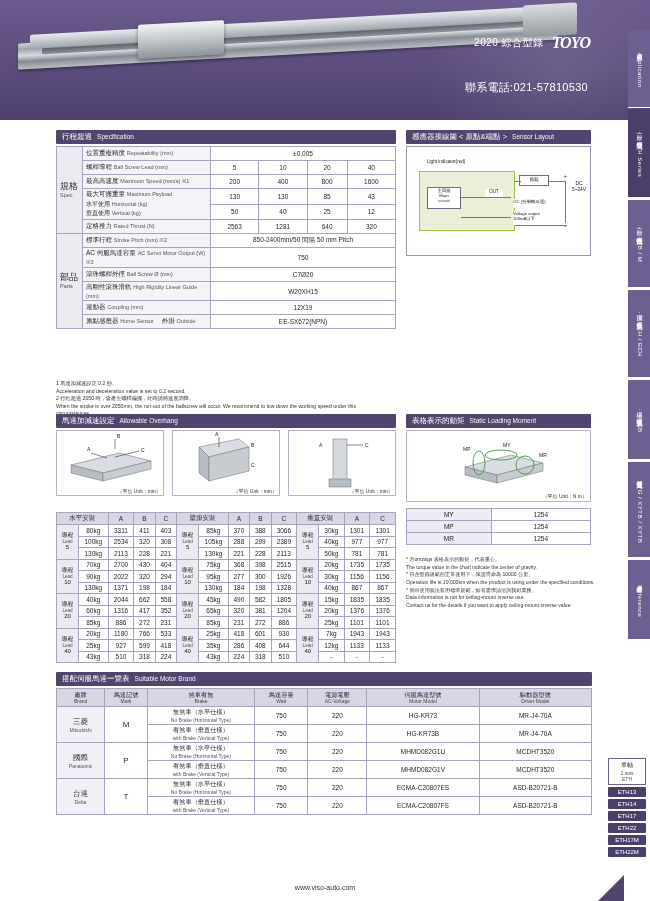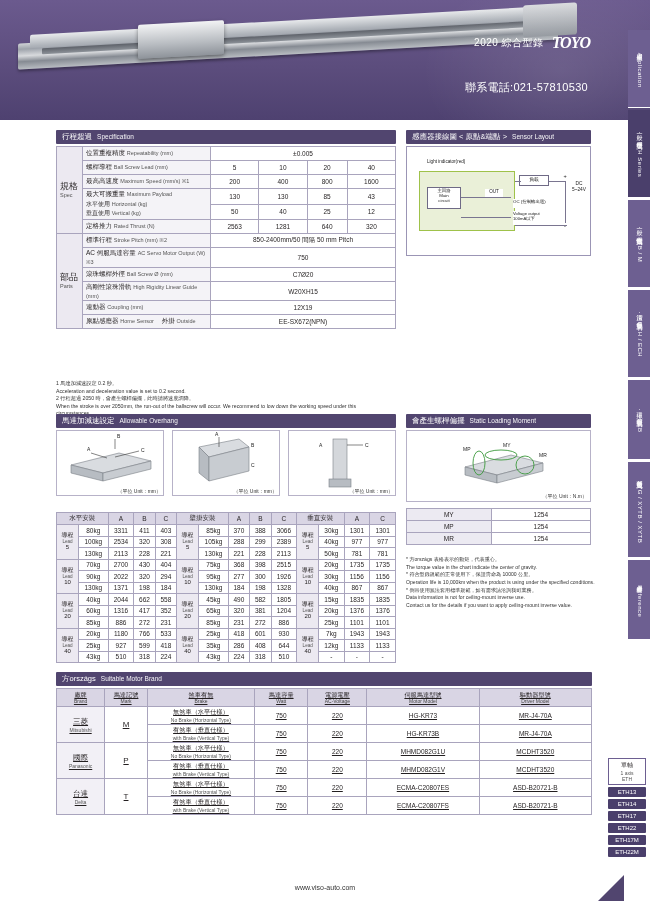--- a/index.html
+++ b/index.html
@@ -149,21 +149,21 @@
   .sl-table{ position:absolute; left:406px; top:508px; width:185px; }
   .sl-table table{ width:100%; }
   .sl-table td{ height:12px; }
   .sl-note{
     position:absolute; left:406px; top:556px; width:190px;
     font-size:5.1px; color:#333; line-height:1.5;
   }
 
   
   .mb{ position:absolute; left:56px; top:688px; width:536px; }
-  .mb table{ width:100%;text-decoration:underline; }
+  .mb table{ width:100%; }
   .mb td{ height:17px; }
   .mb .hdr-cell{ height:18px; font-size:6.2px; line-height:1.25;}
   .mb .hdr-cell small{ display:block; font-size:5px; color:#444; }
   .brand-cell{ background:#f2f0f6; text-align:center; font-size:7.5px; }
   .brand-cell small{ display:block; font-size:5px; color:#555; }
   .brake-cell{ text-align:center; font-size:6.2px; }
   .brake-cell small{ display:block; font-size:5px; color:#555; }
 
   
   .axisbox{ position:absolute; right:4px; top:758px; width:38px; text-align:center; }
@@ -591,21 +591,21 @@
         <td class="ctr">510</td>
         <td class="ctr">-</td>
         <td class="ctr">-</td>
         <td class="ctr">-</td>
       </tr>
     </tbody>
       </table>
   </div>
 
   <div class="sect" style="left:406px; top:414px; width:185px;">
-    <span>會產生螺桿偏擺</span>
+    <span>表格表示的動矩</span>
     <span class="en">Static Loading Moment</span>
   </div>
 
   <div class="sl-box">
     <svg width="184" height="70" viewBox="0 0 184 70">
       <polygon points="58,36 104,24 136,32 90,44" fill="#d9dce0" stroke="#7a7f87" stroke-width="0.6"></polygon>
       <polygon points="58,36 90,44 90,52 58,44" fill="#b7bcc2" stroke="#7a7f87" stroke-width="0.6"></polygon>
       <polygon points="90,44 136,32 136,40 90,52" fill="#c8ccd1" stroke="#7a7f87" stroke-width="0.6"></polygon>
       <ellipse cx="94" cy="24" rx="16" ry="5" fill="none" stroke="#3d9a3d" stroke-width="0.9"></ellipse>
       <ellipse cx="72" cy="32" rx="6" ry="12" fill="none" stroke="#3d9a3d" stroke-width="0.9"></ellipse>
@@ -640,21 +640,21 @@
     <div>* 方országs 表格表示的動矩，代表重心。</div>
     <div>The torque value in the chart indicate the center of gravity.</div>
     <div>* 符合型錄規範的正常使用下，保證壽命為 10000 公里。</div>
     <div>Operation life is 10,000km when the product is using under the specified conditions.</div>
     <div>* 倒吊使用無法套用標準規範，如有需求請洽詢我司業務。</div>
     <div>Data information is not for ceiling-mount inverse use.</div>
     <div>Contact us for the details if you want to apply ceiling-mount inverse value.</div>
   </div>
 
   <div class="sect" style="left:56px; top:672px; width:536px;">
-    <span>方országs</span>
+    <span>搭配伺服馬達一覽表</span>
     <span class="en">Suitable Motor Brand</span>
   </div>
 
   <div class="mb">
     <table>
       <tbody>
           <tr>
         <td class="hdr-cell" style="width:9%;"><span>廠牌</span><small>Brand</small></td>
         <td class="hdr-cell" style="width:8%;"><span>馬達記號</span><small>Mark</small></td>
         <td class="hdr-cell" style="width:20%;"><span>煞車有無</span><small>Brake</small></td>

